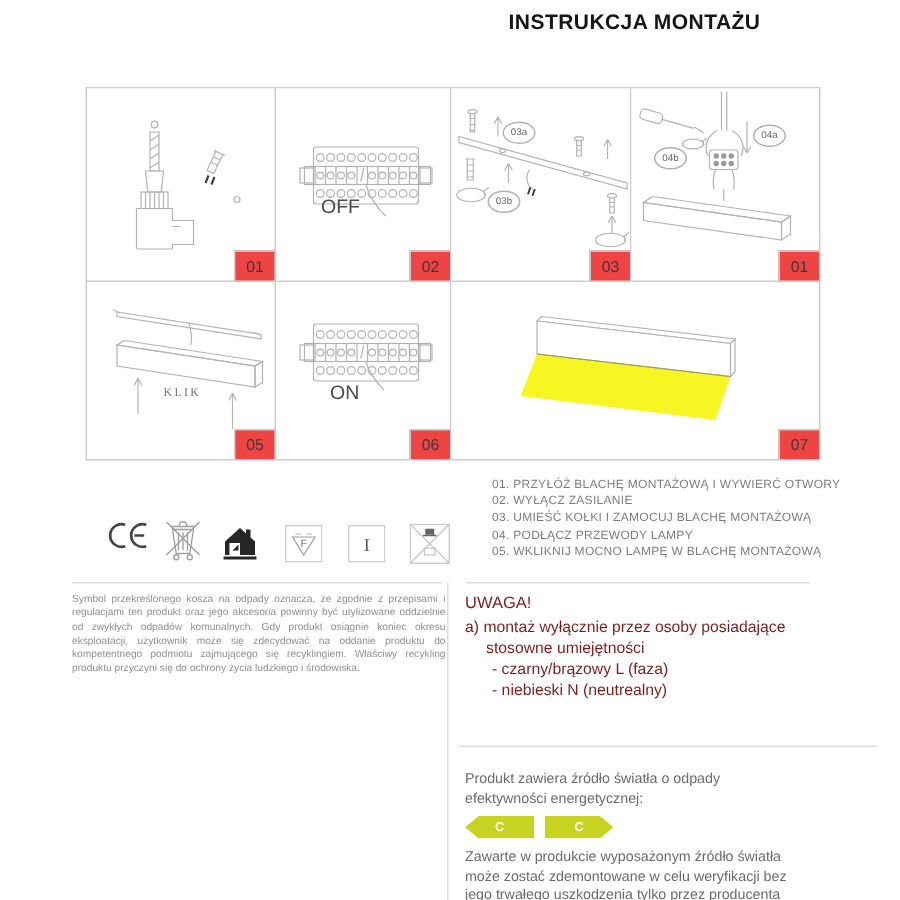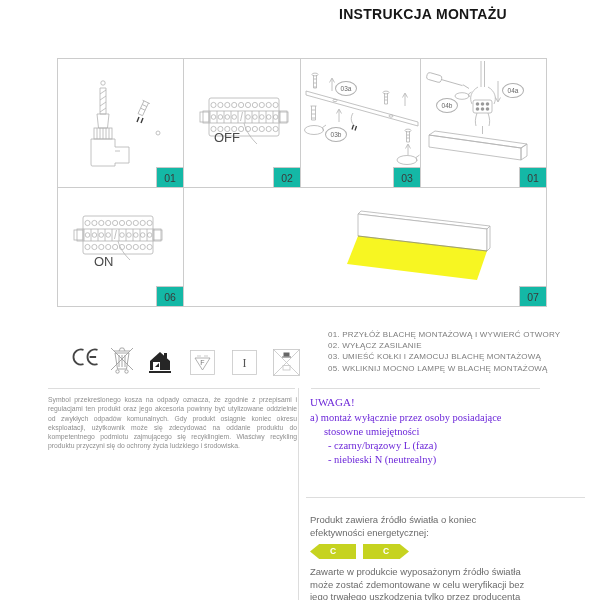--- a/index.html
+++ b/index.html
@@ -6,36 +6,36 @@
   #page{position:relative;width:600px;height:600px;background:#fff;font-family:"Liberation Sans",sans-serif;overflow:hidden;}
   .abs{position:absolute;}
   
   #title{left:300px;top:6px;width:246px;text-align:center;font-size:14px;font-weight:bold;color:#161616;letter-spacing:.3px;}
   
   #grid{left:57px;top:58px;width:488px;height:247px;display:grid;grid-template-columns:126px 117px 120px 125px;grid-template-rows:129px 118px;border:1px solid #ccc;box-sizing:content-box;}
   .cell{position:relative;border-right:1px solid #ccc;border-bottom:1px solid #ccc;box-sizing:border-box;background:#fff;}
   .cell.lastcol{border-right:none;}
   .cell.lastrow{border-bottom:none;}
   .cell svg{position:absolute;left:0;top:0;}
-  .numbox{position:absolute;right:0;bottom:0;width:26px;height:19px;border-left:1px solid #c9c9c9;border-top:1px solid #c9c9c9;background:#14b8a6;display:flex;align-items:center;justify-content:center;font-size:10.5px;color:#3a3a3a;}
+  .numbox{position:absolute;right:0;bottom:0;width:26px;height:19px;border-left:1px solid #c9c9c9;border-top:1px solid #c9c9c9;background:#ef4444;display:flex;align-items:center;justify-content:center;font-size:10.5px;color:#3a3a3a;}
   .lineart{stroke:#b2b2b2;stroke-width:.8;fill:none;}
   .switchlabel{position:absolute;font-size:13px;color:#4a4a4a;}
   .kliklabel{position:absolute;font-family:"Liberation Serif",serif;font-size:8px;color:#777;letter-spacing:1.5px;}
   .badge{position:absolute;width:20px;height:13px;border:1px solid #b0b0b0;border-radius:50%;background:#fff;font-size:6.5px;color:#666;text-align:center;line-height:13px;}
   
-  #steps{left:328px;top:329px;font-size:8px;line-height:11.2px;color:#7d7d7d;letter-spacing:.2px;}
+  #steps{left:328px;top:317px;font-size:8px;line-height:11.2px;color:#7d7d7d;letter-spacing:.2px;}
   
   .certicon{position:absolute;}
   
   .hline{height:1px;background:#ddd;}
   .vline{width:1px;background:#ddd;}
   
   #disposal{left:48px;top:395px;width:249px;font-size:6.8px;line-height:9.3px;color:#8f8f8f;text-align:justify;}
   
-  #warning{left:310px;top:396px;width:240px;color:#6d28d9;font-family:Liberation Serif, serif;}
+  #warning{left:310px;top:396px;width:240px;color:#7f1d1d;}
   #warning .h{font-size:11px;margin-bottom:3px;}
   #warning .l{font-size:10.5px;line-height:14px;}
   #warning .ind1{padding-left:14px;}
   #warning .ind2{padding-left:18px;}
   
   .energytxt{font-size:9.5px;line-height:12.5px;color:#6b6b6b;}
   .earrow{position:absolute;height:15px;width:46px;background:#c6d320;color:#fff;font-size:8.5px;font-weight:bold;text-align:center;line-height:15px;}
   .earrow.left{clip-path:polygon(0 50%,20% 0,100% 0,100% 100%,20% 100%);}
   .earrow.right{clip-path:polygon(0 0,80% 0,100% 50%,80% 100%,0 100%);}
 </style>
@@ -166,20 +166,36 @@
           <path d="M14 72 L106 85 L100 89 L8 76 Z"></path>
           <path d="M8 76 L100 89 L100 101 L8 88 Z"></path>
           <path d="M100 89 L106 85 L106 97 L100 101 Z"></path>
         </g>
       </svg>
       <div class="badge" style="left:81px;top:24px;">04a</div>
       <div class="badge" style="left:15px;top:39px;">04b</div>
       <div class="numbox">01</div>
     </div>
 
+    <div class="cell lastrow">
+      <svg width="126" height="117" viewBox="0 0 126 117">
+        <g class="lineart">
+          <path d="M20 20 L116 35 L116 38 L20 23 Z"></path>
+          <path d="M17 18.5 l5 2 M111 33.5 l5 2"></path>
+          <path d="M68 27 c1 6 3 10 1 15"></path>
+          <path d="M25 39 L117 53 L112 56 L20 42 Z"></path>
+          <path d="M20 42 L112 56 L112 70 L20 56 Z"></path>
+          <path d="M112 56 L117 53 L117 67 L112 70 Z"></path>
+          <path d="M34 88 V65 M34 64 l-2.5 5 M34 64 l2.5 5"></path>
+          <path d="M97 98 V75 M97 74 l-2.5 5 M97 74 l2.5 5"></path>
+        </g>
+      </svg>
+      <div class="kliklabel" style="left:51px;top:69px;">KLIK</div>
+      <div class="numbox">05</div>
+    </div>
 
     <div class="cell lastrow">
       <svg width="117" height="117" viewBox="0 0 117 117">
         <g class="lineart" transform="translate(0,-11)">
           <rect x="16" y="53" width="9" height="10"></rect>
             <rect x="95" y="53" width="9" height="10"></rect>
           <rect x="25" y="39" width="70" height="38" rx="2"></rect>
           <rect x="19" y="52" width="84" height="12"></rect>
           <path d="M26 52 v12 M33 52 v12 M40 52 v12 M47 52 v12 M54 52 v12 M61 52 v12 M68 52 v12 M75 52 v12 M82 52 v12 M89 52 v12 M96 52 v12"></path>
           <circle cx="29.5" cy="46" r="2.6"></circle>
@@ -229,20 +245,21 @@
         </g>
       </svg>
       <div class="numbox">07</div>
     </div>
   </div>
 
   <div id="steps" class="abs">
     <div>01. PRZYŁÓŻ BLACHĘ MONTAŻOWĄ I WYWIERĆ OTWORY</div>
     <div>02. WYŁĄCZ ZASILANIE</div>
     <div>03. UMIEŚĆ KOŁKI I ZAMOCUJ BLACHĘ MONTAŻOWĄ</div>
+    <div>04. PODŁĄCZ PRZEWODY LAMPY</div>
     <div>05. WKLIKNIJ MOCNO LAMPĘ W BLACHĘ MONTAŻOWĄ</div>
   </div>
 
   <div class="certicon" style="left:72px;top:348px;">
     <svg width="27" height="18" viewBox="0 0 27 18">
         <g fill="none" stroke="#444" stroke-width="1.8">
           <path d="M11.5 1.8 A7.6 7.6 0 1 0 11.5 16.2"></path>
           <path d="M25.5 1.8 A7.6 7.6 0 1 0 25.5 16.2 M17.6 9 h6.5"></path>
         </g>
       </svg>
@@ -302,21 +319,21 @@
 
   <div id="warning" class="abs">
     <div class="h">UWAGA!</div>
     <div class="l">a) montaż wyłącznie przez osoby posiadające</div>
     <div class="l ind1">stosowne umiejętności</div>
     <div class="l ind2">- czarny/brązowy L (faza)</div>
     <div class="l ind2">- niebieski N (neutrealny)</div>
   </div>
 
   <div class="abs energytxt" style="left:310px;top:514px;">
-    <div>Produkt zawiera źródło światła o koniec</div>
+    <div>Produkt zawiera źródło światła o odpady</div>
     <div>efektywności energetycznej:</div>
   </div>
   <div class="earrow left abs" style="left:310px;top:544px;">C</div>
   <div class="earrow right abs" style="left:363px;top:544px;">C</div>
   <div class="abs energytxt" style="left:310px;top:566px;">
     <div>Zawarte w produkcie wyposażonym źródło światła</div>
     <div>może zostać zdemontowane w celu weryfikacji bez</div>
     <div>jego trwałego uszkodzenia tylko przez producenta</div>
   </div>
 

